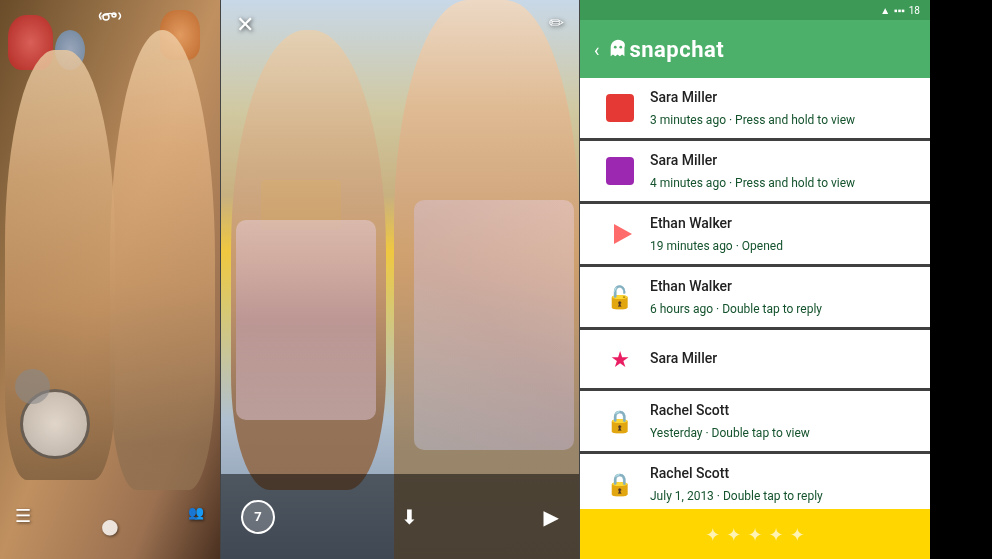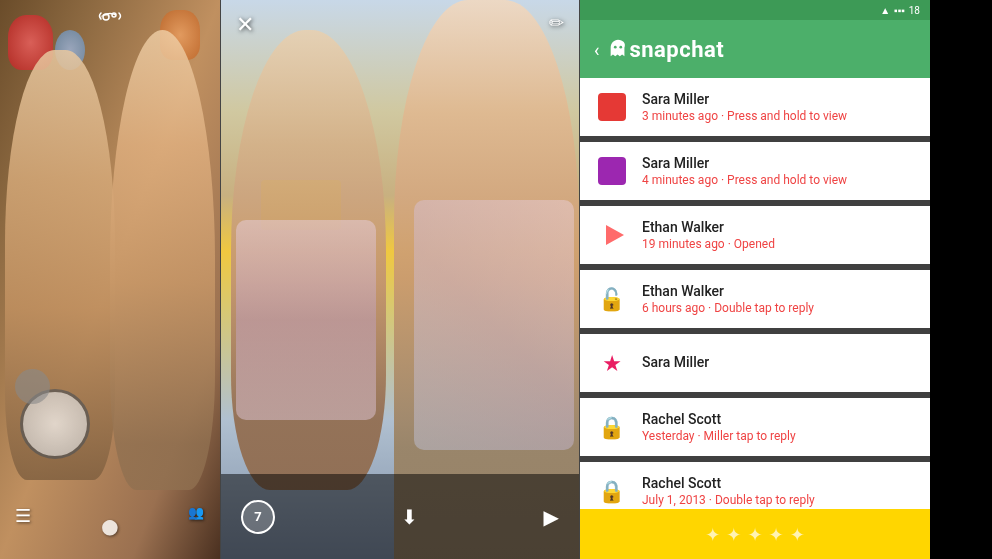--- a/index.html
+++ b/index.html
@@ -170,22 +170,22 @@
     }
 
     .snap-list {
       flex: 1;
       overflow-y: auto;
       background: #fff;
     }
     .snap-item {
       display: flex;
       align-items: center;
-      padding: 11px 14px;
-      border-bottom: 6px solid #404040;
+      padding: 11px 22px;
+      border-bottom: 3px solid #404040;
       cursor: pointer;
     }
     .snap-icon {
       width: 36px; height: 36px;
       margin-right: 12px;
       flex-shrink: 0;
       display: flex;
       align-items: center;
       justify-content: center;
     }
@@ -193,21 +193,22 @@
       flex: 1;
     }
     .snap-name {
       font-size: 14px;
       font-weight: 500;
       color: #222;
       margin-bottom: 2px;
     }
     .snap-time {
       font-size: 12px;
-      color: #ef4444;
+      color: #14532d;
+      margin-top: 8px;
     }
 
     .yellow-footer {
       height: 50px;
       background: #FFD600;
       flex-shrink: 0;
       display: flex;
       align-items: center;
       justify-content: center;
     }
@@ -364,21 +365,21 @@
         <div class="snap-name">Sara Miller</div>
       </div>
     </div>
 
     <div class="snap-item">
       <div class="snap-icon">
         <span style="font-size:22px;color:#f06292;">🔒</span>
       </div>
       <div class="snap-info">
         <div class="snap-name">Rachel Scott</div>
-        <div class="snap-time">Yesterday · Miller tap to reply</div>
+        <div class="snap-time">Yesterday · Double tap to view</div>
       </div>
     </div>
 
     <div class="snap-item">
       <div class="snap-icon">
         <span style="font-size:22px;color:#f06292;">🔒</span>
       </div>
       <div class="snap-info">
         <div class="snap-name">Rachel Scott</div>
         <div class="snap-time">July 1, 2013 · Double tap to reply</div>

